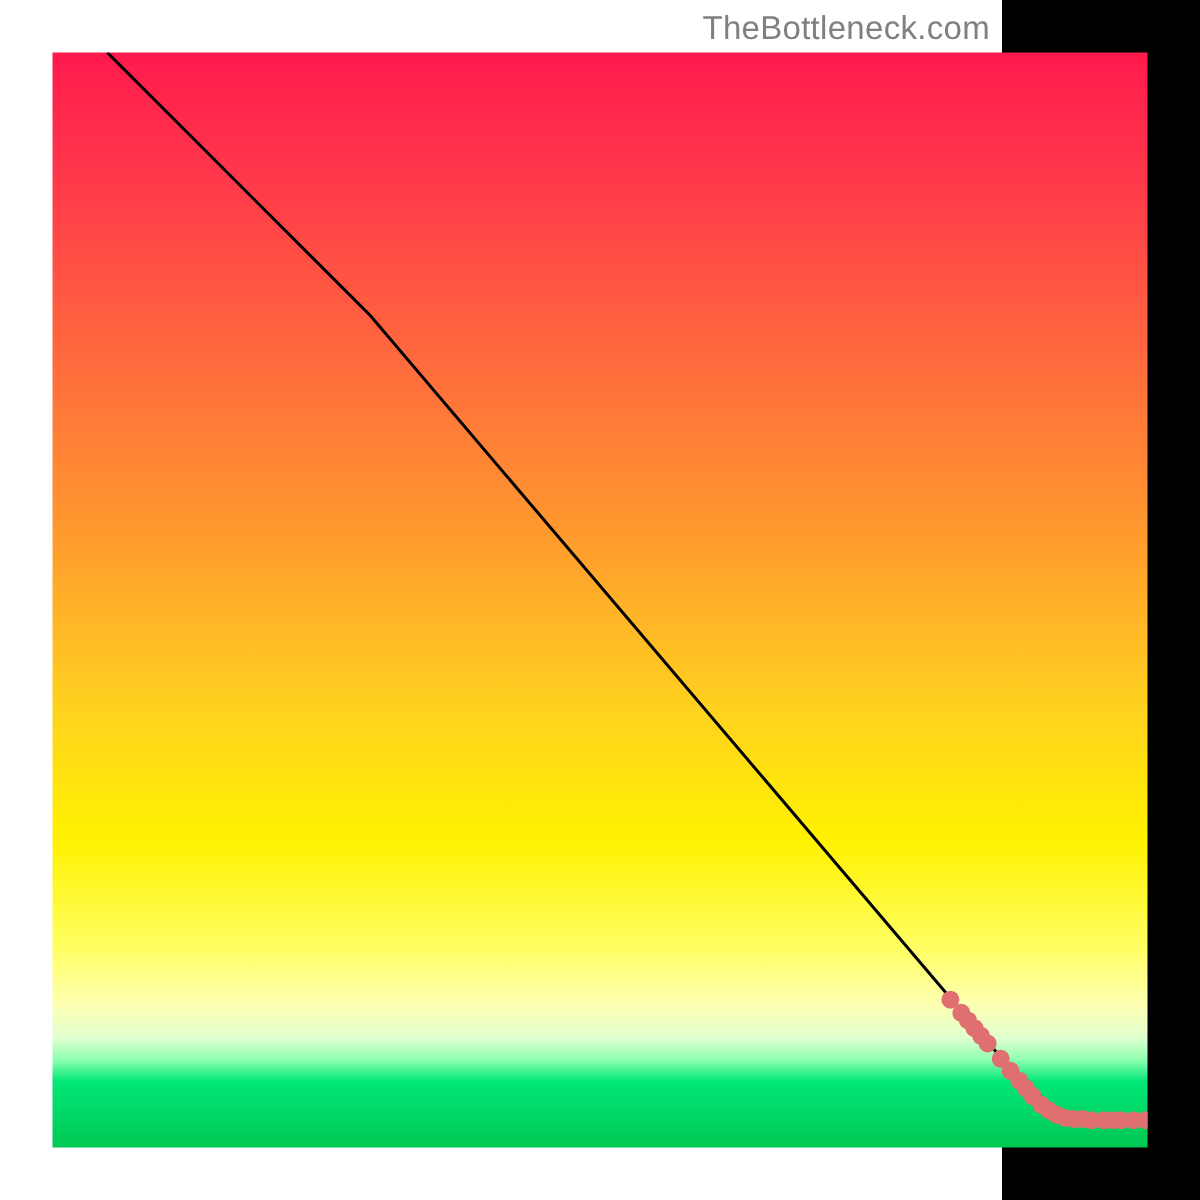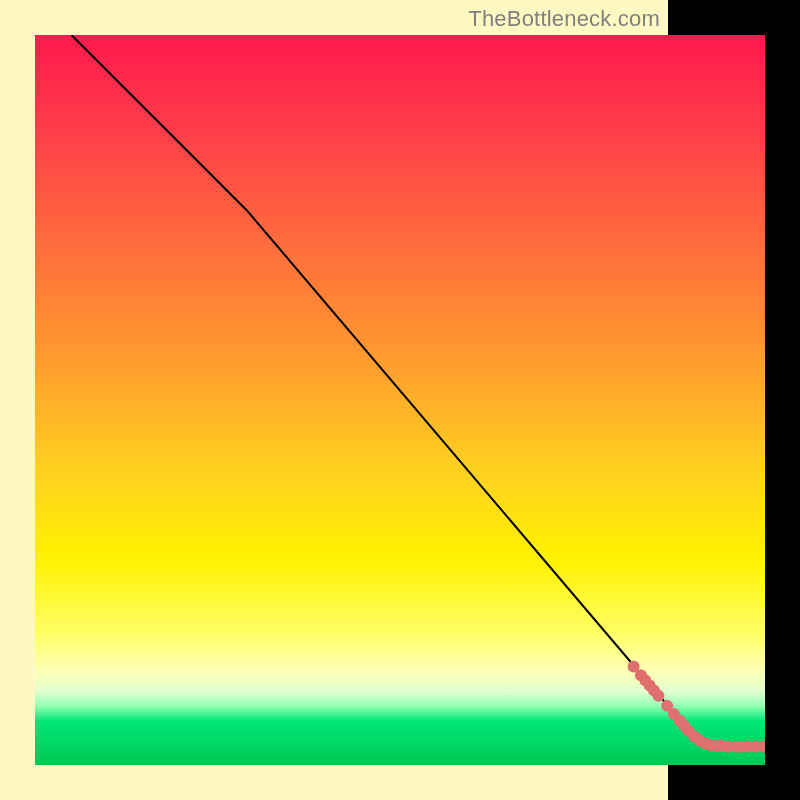--- a/index.html
+++ b/index.html
@@ -8,21 +8,21 @@
     width: 800px;
     height: 800px;
     background: #000;
     font-family: Arial, Helvetica, sans-serif;
     overflow: hidden;
   }
   .frame {
     position: relative;
     width: 668px;
     height: 800px;
-    background: #fef9c3;
+    background: #ffffff;
   }
   .plot-area {
     position: absolute;
     left: 35px;
     top: 35px;
     width: 730px;
     height: 730px;
     background: linear-gradient(to bottom,
       #ff1a4d 0%,
       #ff3a4a 12%,

